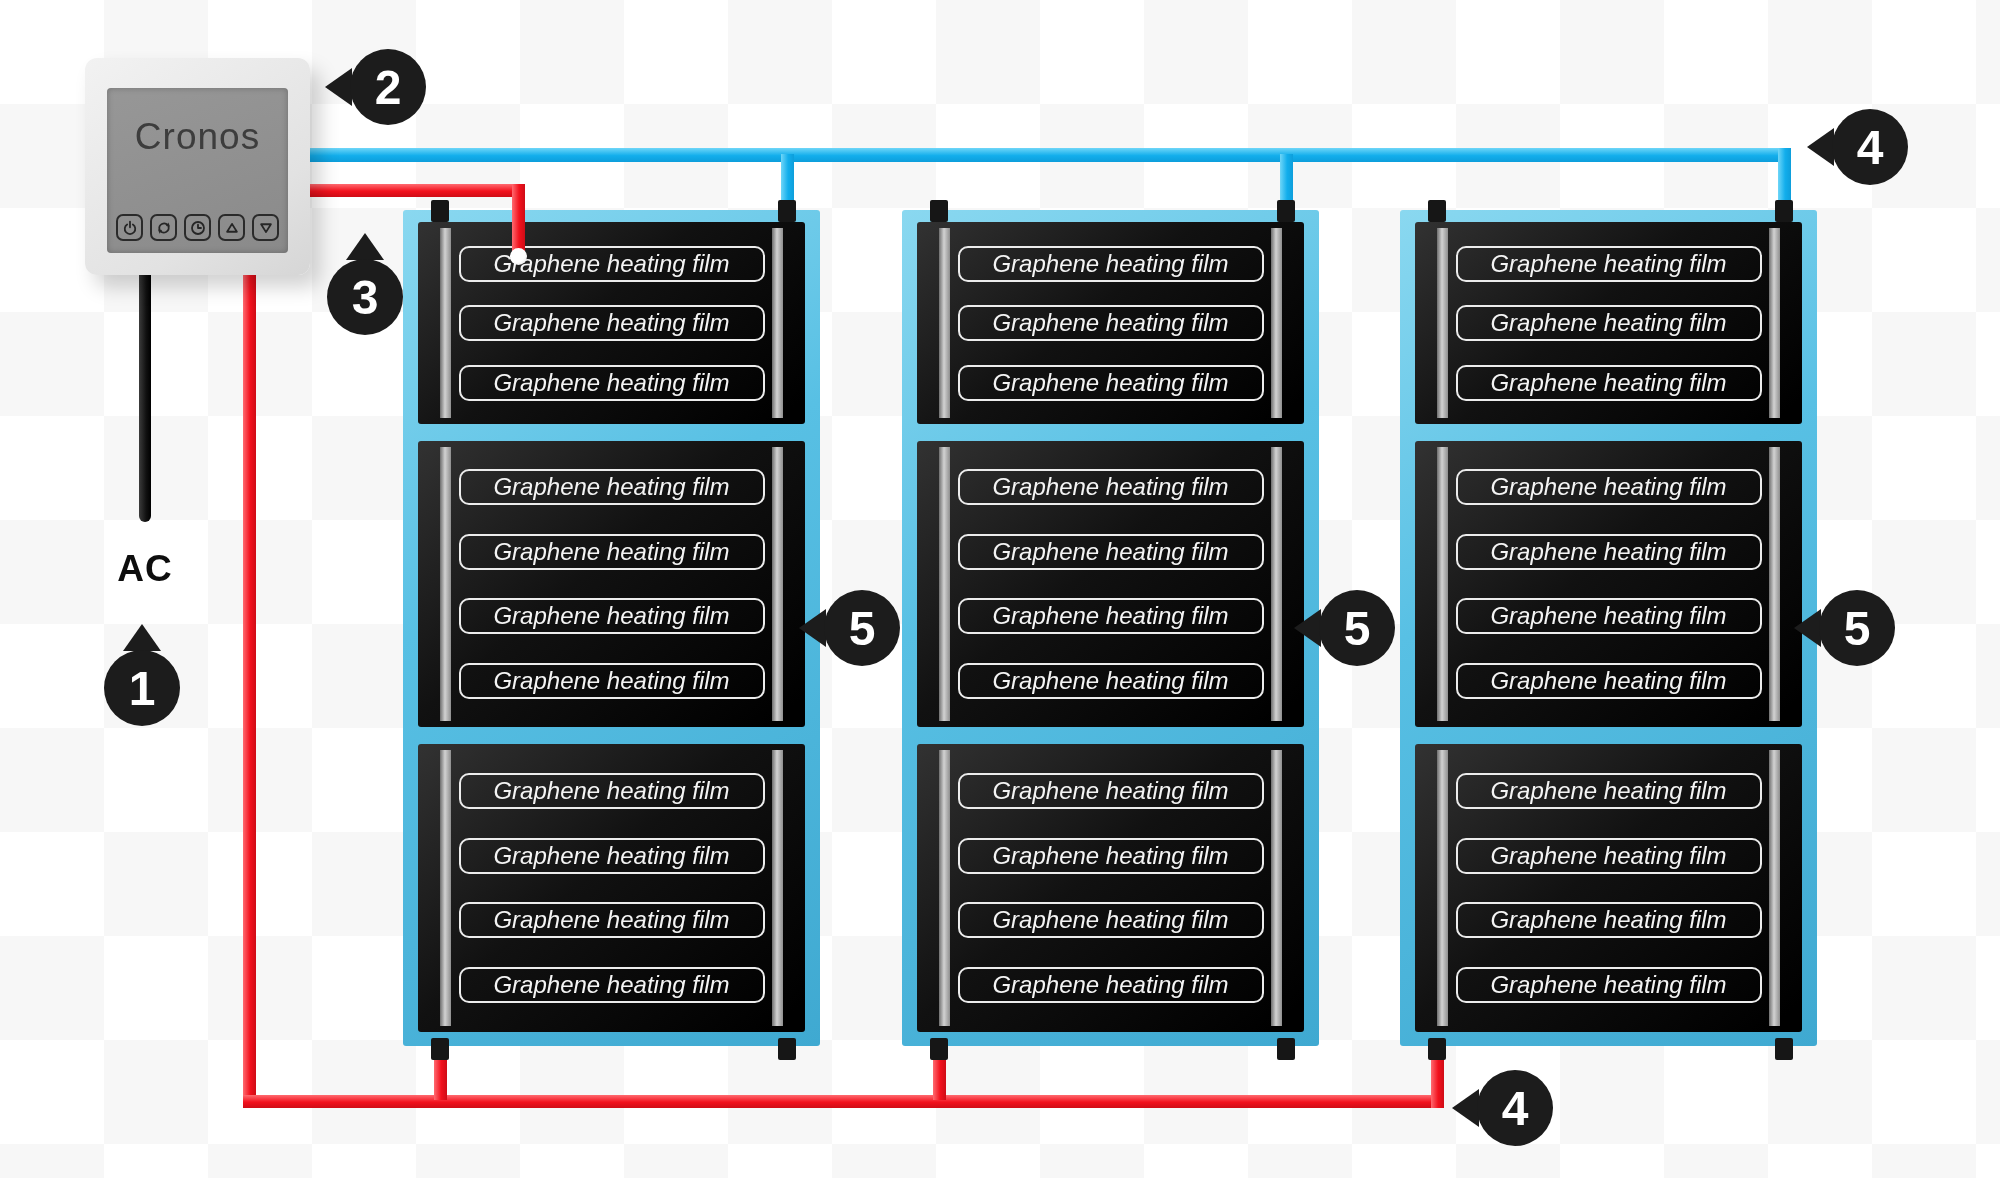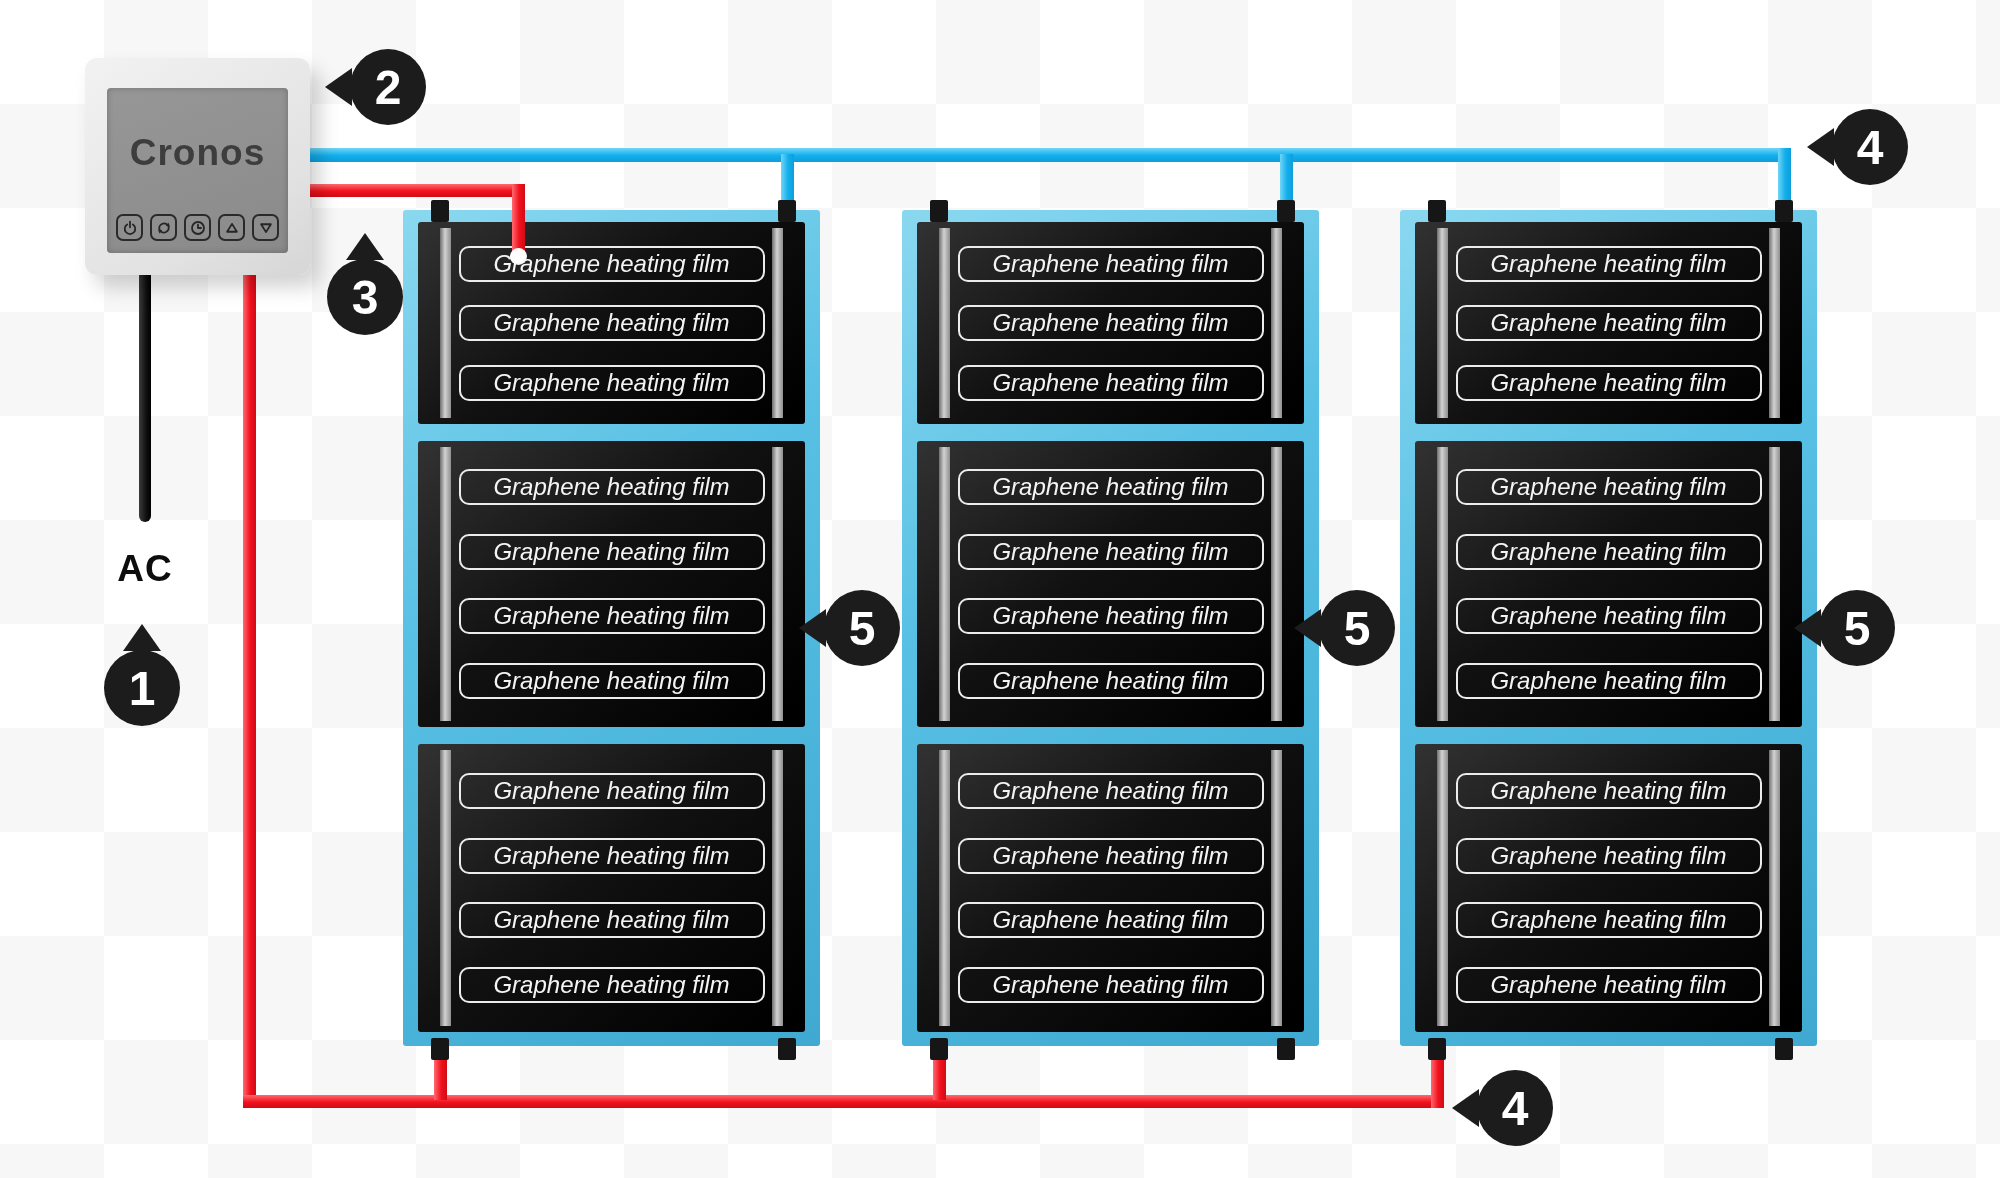--- a/index.html
+++ b/index.html
@@ -26,22 +26,22 @@
     position:absolute;left:85px;top:58px;width:225px;height:217px;z-index:7;
     background:linear-gradient(145deg,#f2f2f2,#e2e2e2 70%,#d6d6d6);
     border-radius:12px;box-shadow:10px 12px 20px rgba(0,0,0,.18);
   }
   .thermo-screen{
     position:absolute;left:22px;top:30px;right:22px;bottom:22px;
     background:linear-gradient(160deg,#979797,#8a8a8a);
     border-radius:4px;box-shadow:inset 0 0 6px rgba(0,0,0,.25);
   }
   .thermo-logo{
-    position:absolute;left:0;right:0;top:44px;text-align:center;
-    font-size:37px;font-weight:bold;color:#3d3d3d;letter-spacing:1px;
+    position:absolute;left:0;right:0;top:28px;text-align:center;
+    font-size:37px;font-weight:normal;color:#3d3d3d;letter-spacing:1px;
   }
   .thermo-buttons{
     position:absolute;left:8px;right:8px;bottom:12px;
     display:flex;justify-content:center;gap:7px;
   }
   .t-btn{
     width:27px;height:27px;border:2px solid #2a2a2a;border-radius:7px;
     box-sizing:border-box;display:flex;align-items:center;justify-content:center;
     background:transparent;
   }

